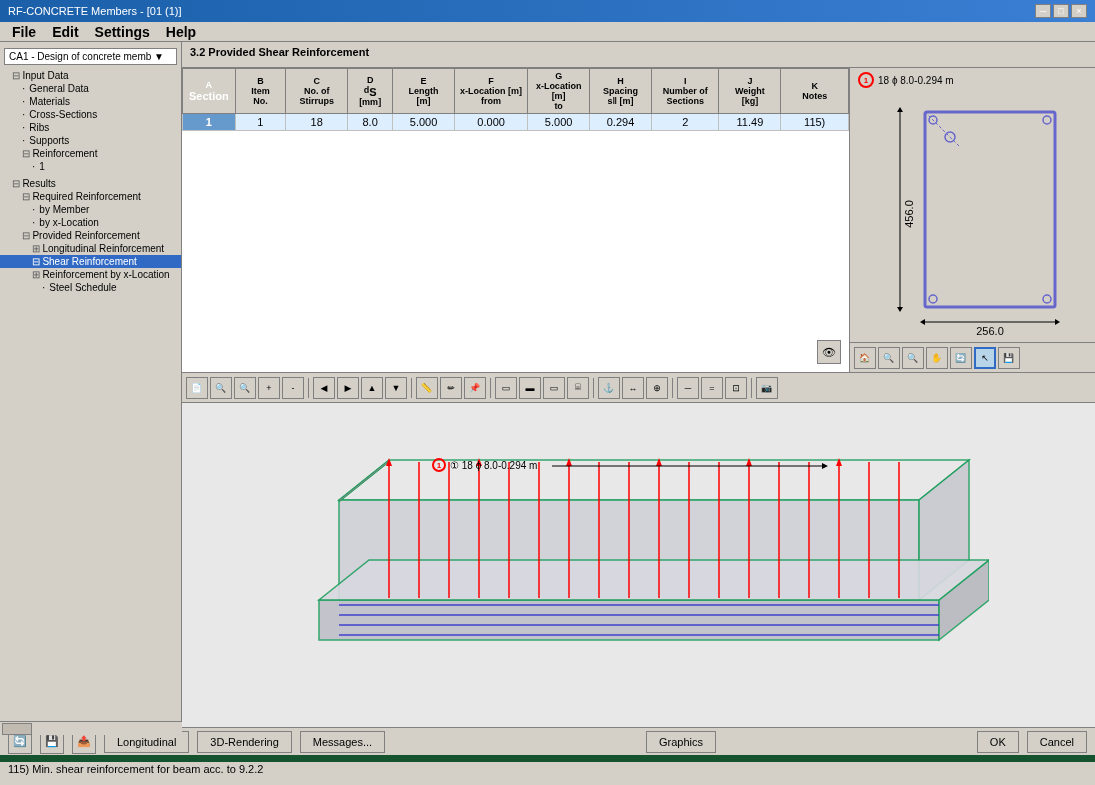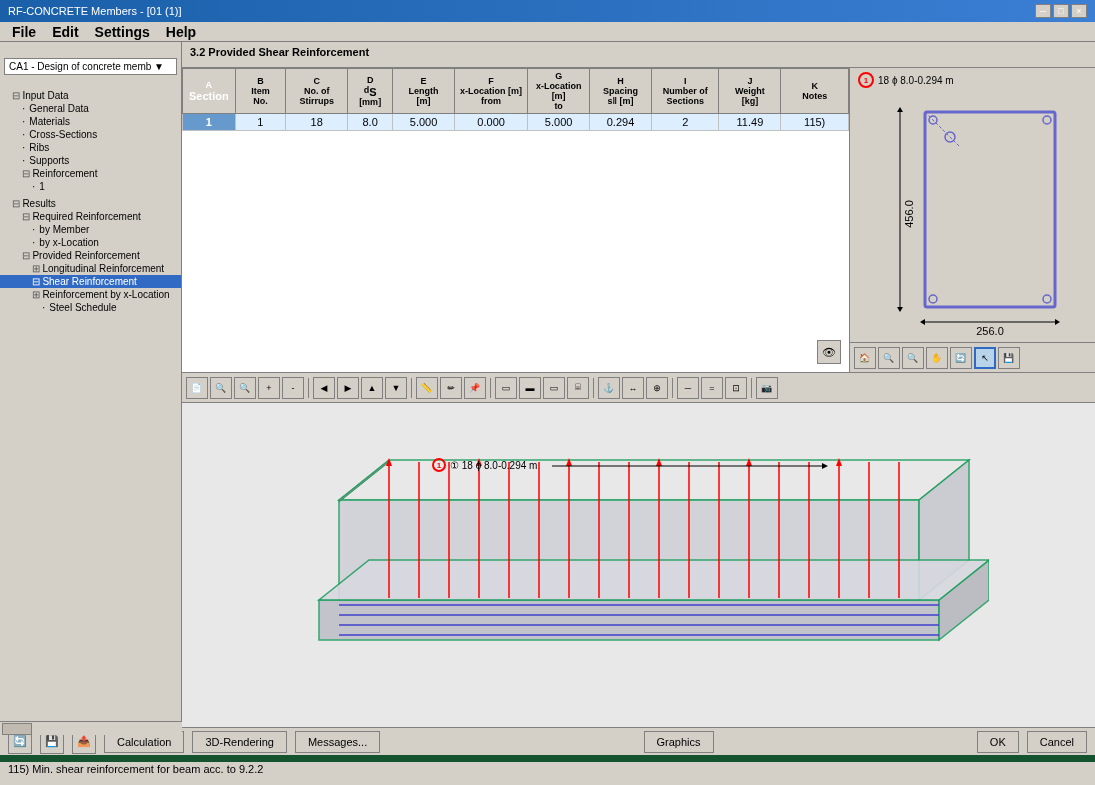--- a/index.html
+++ b/index.html
@@ -39,21 +39,21 @@
     
     .sidebar {
       width: 182px;
       background: #d4d0c8;
       border-right: 1px solid #808080;
       overflow-y: auto;
       padding: 4px 0;
     }
     .sidebar-dropdown {
       background: white;
-      margin: 12px 4px;
+      margin: 2px 4px;
       border: 1px solid #808080;
       padding: 2px 4px;
       display: flex;
       align-items: center;
       justify-content: space-between;
       font-size: 10px;
     }
     .tree-section { padding: 2px 0; }
     .tree-item {
       padding: 1px 0;
@@ -577,21 +577,21 @@
 
 <div style="height:14px; background:#d4d0c8; border-top:1px solid #808080; width:182px; position:absolute; bottom:50px; left:0; display:flex; align-items:center;">
   <div style="width:30px;height:12px;background:#c0bab0;border:1px solid #808080;margin-left:2px;"></div>
 </div>
 
 <div class="bottom-bar">
   <div class="bottom-icon-btn">🔄</div>
   <div class="bottom-icon-btn">💾</div>
   <div class="bottom-icon-btn">📤</div>
 
-  <div class="bottom-btn">Calculation</div>
+  <div class="bottom-btn">Longitudinal</div>
   <div class="bottom-btn">3D-Rendering</div>
   <div class="bottom-btn">Messages...</div>
 
   <div class="spacer"></div>
 
   <div class="bottom-btn">Graphics</div>
 
   <div class="spacer"></div>
 
   <div class="bottom-btn ok-btn">OK</div>

